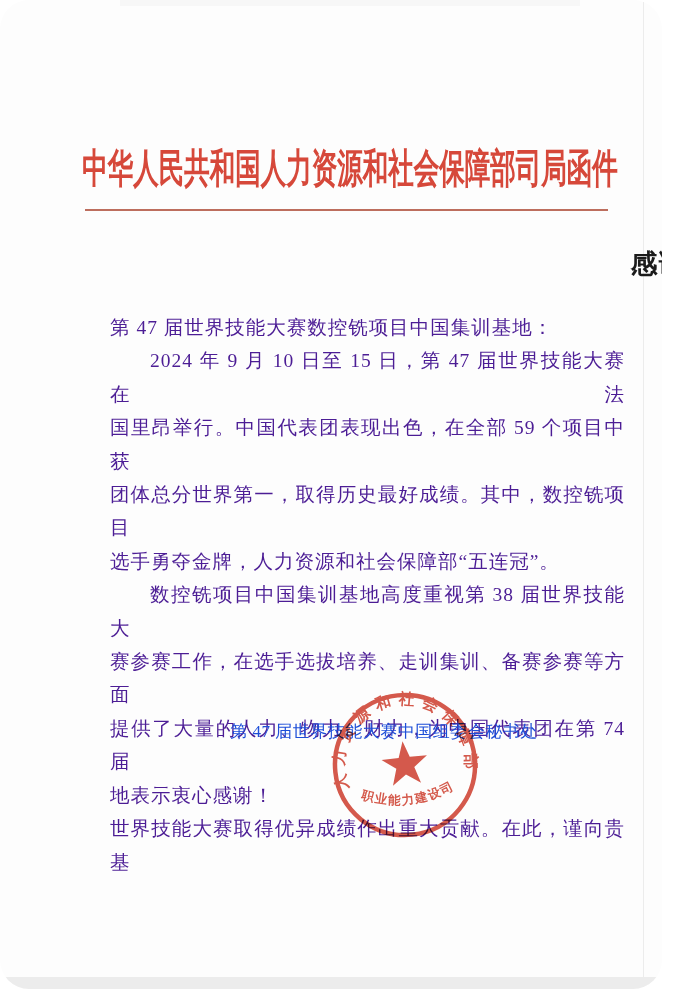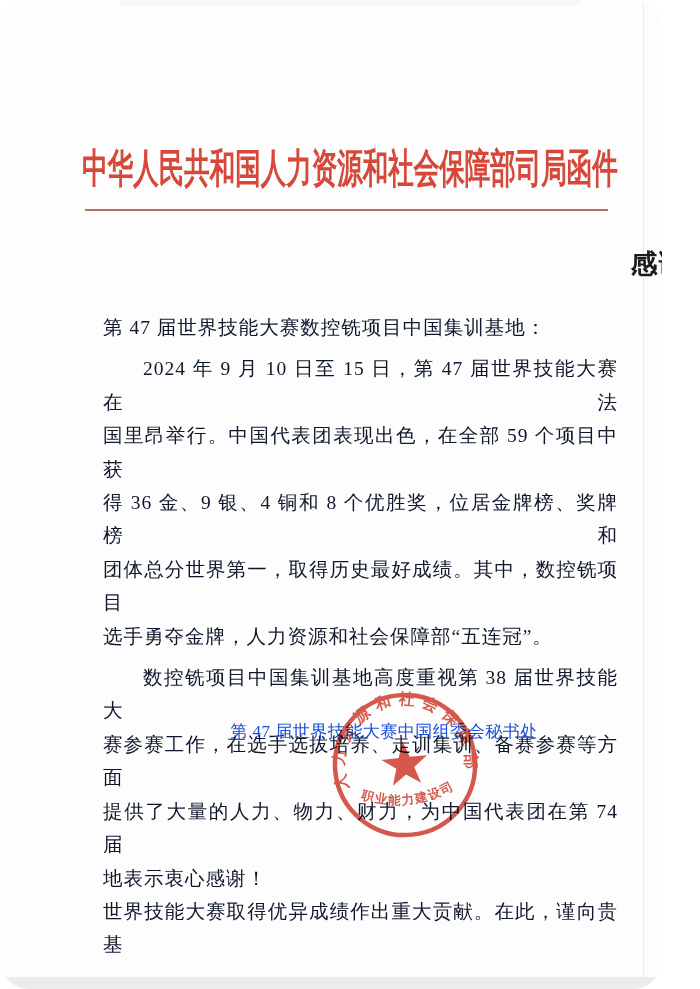--- a/index.html
+++ b/index.html
@@ -21,26 +21,26 @@
     transform:scaleY(1.58);transform-origin:top center;white-space:nowrap;
   }
   .red-rule{position:absolute;top:209px;left:85px;width:523px;height:2px;background:#bd6e5e;}
 
   .letter-title{
     position:absolute;top:246px;left:16px;width:700px;text-align:right;
     font-size:27px;font-weight:700;letter-spacing:1.5px;color:#1b1b1b;
   }
 
   .body-text{
-    position:absolute;top:311px;left:103px;width:515px;
-    font-size:19.5px;line-height:33.4px;letter-spacing:1px;color:#0f172a;
+    position:absolute;top:311px;left:110px;width:515px;
+    font-size:19.5px;line-height:33.4px;letter-spacing:1px;color:#4c1d95;
   }
   .body-text .line{min-height:33.4px;}
   .body-text .fill{text-align:justify;text-align-last:justify;}
-  .body-text .indent{text-indent:40px;margin-top:8px;}
+  .body-text .indent{text-indent:40px;}
 
   .signature{
     position:absolute;top:716px;left:184px;width:400px;text-align:center;
     font-size:17px;line-height:32.7px;letter-spacing:.5px;color:#1d4ed8;
   }
 
   .seal{
     position:absolute;left:326px;top:686px;width:158px;height:158px;
     opacity:.85;mix-blend-mode:multiply;transform:rotate(-6deg);
     pointer-events:none;
@@ -61,21 +61,20 @@
   </div>
 
   <div class="red-rule"></div>
 
   <div class="letter-title">感谢信</div>
 
   <div class="body-text">
     <div class="line">第 47 届世界技能大赛数控铣项目中国集训基地：</div>
     <div class="line fill indent">2024 年 9 月 10 日至 15 日，第 47 届世界技能大赛在法</div>
     <div class="line fill">国里昂举行。中国代表团表现出色，在全部 59 个项目中获</div>
-    <div class="line fill">得 36 金、9 银、4 铜和 8 个优胜奖，位居金牌榜、奖牌榜和</div>
     <div class="line fill">团体总分世界第一，取得历史最好成绩。其中，数控铣项目</div>
     <div class="line">选手勇夺金牌，人力资源和社会保障部“五连冠”。</div>
     <div class="line fill indent">数控铣项目中国集训基地高度重视第 38 届世界技能大</div>
     <div class="line fill">赛参赛工作，在选手选拔培养、走训集训、备赛参赛等方面</div>
     <div class="line fill">提供了大量的人力、物力、财力，为中国代表团在第 74 届</div>
     <div class="line">地表示衷心感谢！</div>
     <div class="line fill">世界技能大赛取得优异成绩作出重大贡献。在此，谨向贵基</div>
   </div>
 
   <div class="signature">

